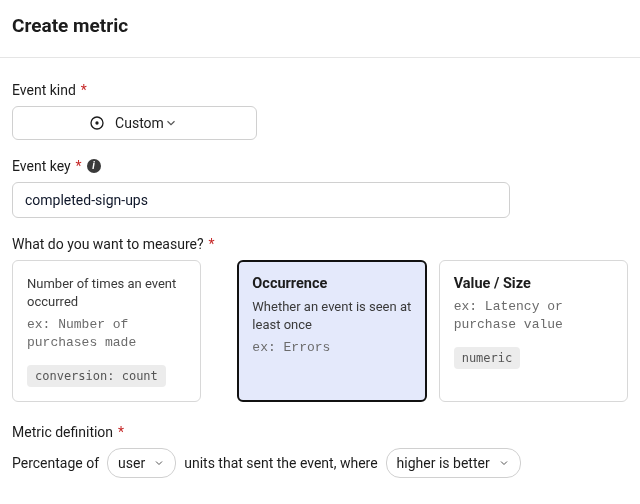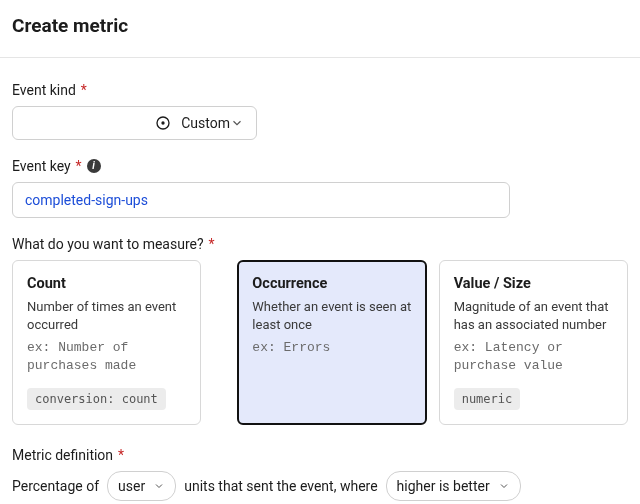--- a/index.html
+++ b/index.html
@@ -40,40 +40,40 @@
     background: #3a3a3a;
     color: #fff;
     font-size: 10px;
     font-weight: 700;
     font-style: italic;
     line-height: 14px;
   }
   .select-custom {
     display: flex;
     align-items: center;
-    justify-content: flex-end;
+    justify-content: center;
     width: 245px;
     border: 1px solid #d0d0d0;
     border-radius: 6px;
     padding: 8px 12px 8px 10px;
     background: #fff;
     cursor: pointer;
   }
   .select-custom .left { display: flex; align-items: center; gap: 10px; }
   .target-icon svg { display: block; }
   .chev svg { display: block; }
   .text-input {
     width: 498px;
     max-width: 100%;
     border: 1px solid #d0d0d0;
     border-radius: 6px;
     padding: 9px 12px;
     font-size: 14px;
     font-family: inherit;
-    color: #1d4ed8;
+    color: #0f172a;
     background: #fff;
   }
   .cards {
     display: flex;
     gap: 12px;
   }
   .card {
     flex: 1 1 0;
     border: 1px solid #d8d8d8;
     border-radius: 6px;
@@ -164,35 +164,33 @@
   </div>
 
   <div class="field">
     <div class="label-row">
       <span>What do you want to measure?</span>
       <span class="req">*</span>
     </div>
     <div class="cards">
 
       <div class="card">
-        <div class="card-title">Count</div>
         <div class="card-desc">Number of times an event occurred</div>
         <div class="card-ex">ex: Number of purchases made</div>
         <div class="tag">conversion: count</div>
       </div>
 
       <div class="card selected">
         <div class="card-title">Occurrence</div>
         <div class="card-desc">Whether an event is seen at least once</div>
         <div class="card-ex">ex: Errors</div>
       </div>
 
       <div class="card">
         <div class="card-title">Value / Size</div>
-        <div class="card-desc">Magnitude of an event that has an associated number</div>
         <div class="card-ex">ex: Latency or purchase value</div>
         <div class="tag">numeric</div>
       </div>
 
     </div>
   </div>
 
   <div class="metric-def">
     <div class="label-row">
       <span>Metric definition</span>

